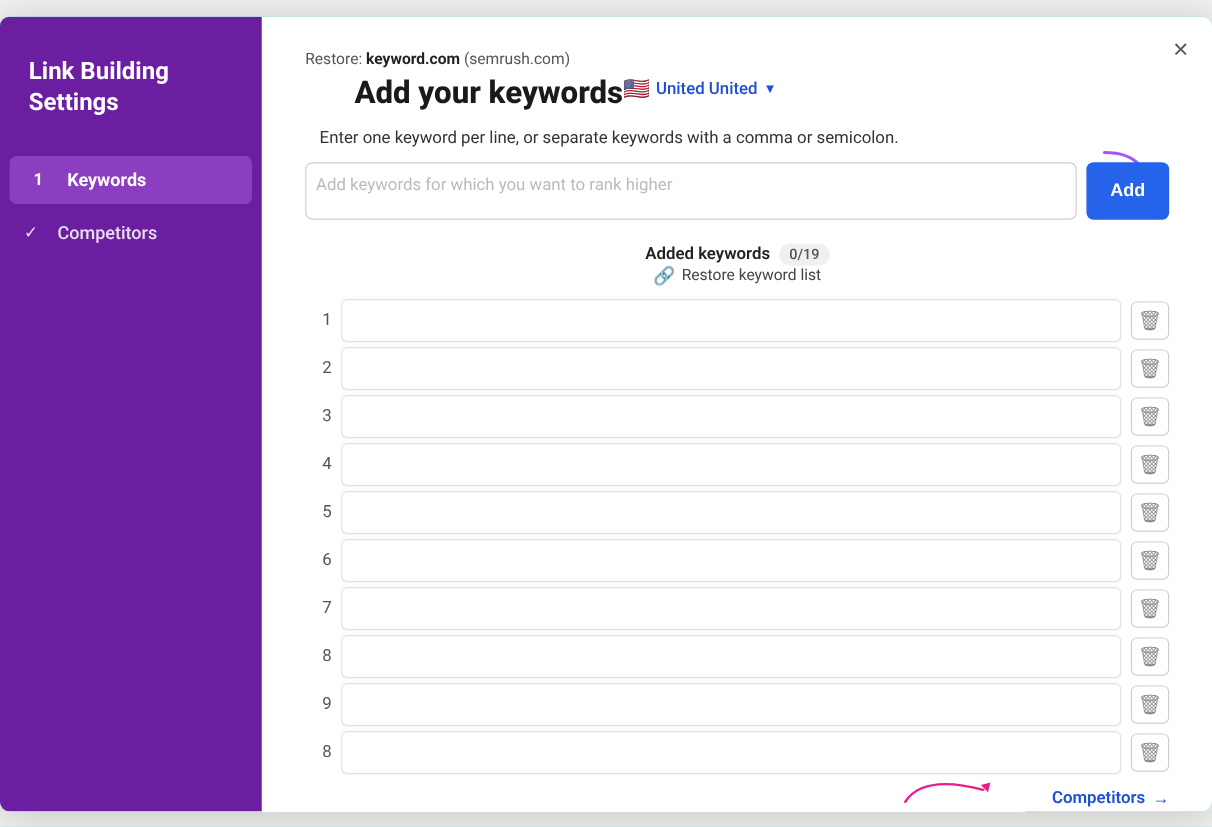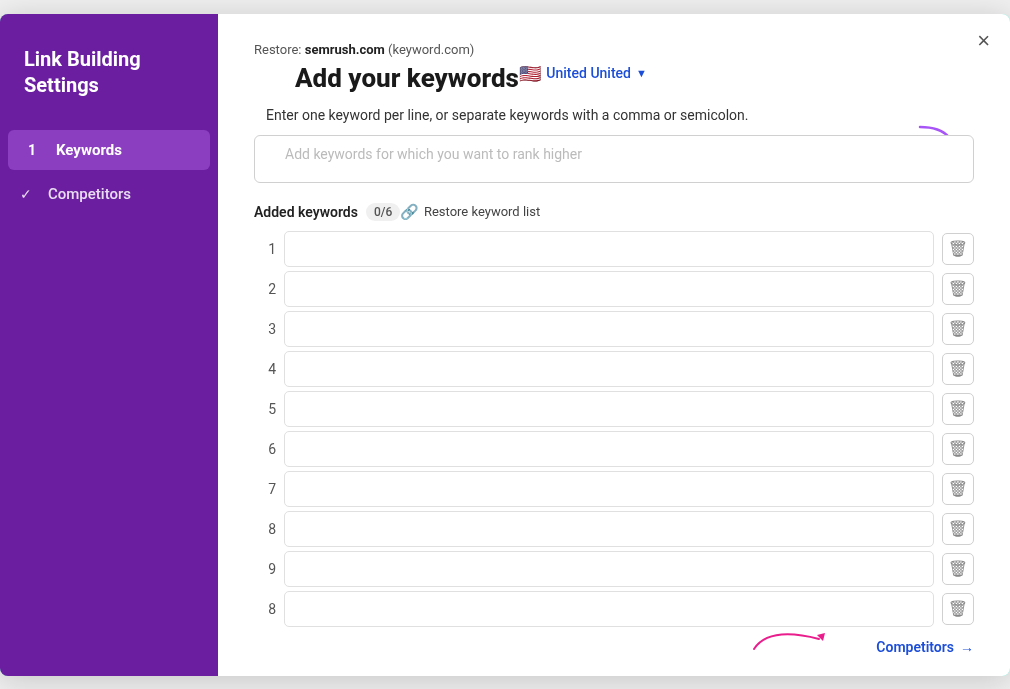--- a/index.html
+++ b/index.html
@@ -133,21 +133,21 @@
       display: flex;
       gap: 8px;
       margin-bottom: 20px;
       align-items: stretch;
       position: relative;
     }
     .keyword-textarea {
       flex: 1;
       border: 1.5px solid #d0d0d0;
       border-radius: 6px;
-      padding: 10px 30px;
+      padding: 10px 8px;
       font-size: 14px;
       color: #aaa;
       resize: none;
       height: 48px;
       font-family: inherit;
       outline: none;
     }
     .keyword-textarea::placeholder {
       color: #bbb;
     }
@@ -159,22 +159,23 @@
       padding: 0 20px;
       font-size: 15px;
       font-weight: 700;
       cursor: pointer;
       white-space: nowrap;
       height: 48px;
     }
     .added-keywords-header {
       display: flex;
       align-items: center;
-      justify-content: flex-start;
+      justify-content: center;
       margin-bottom: 10px;
+      flex-direction: column;
     }
     .added-keywords-label {
       font-size: 14px;
       font-weight: 600;
       color: #222;
       display: flex;
       align-items: center;
       gap: 8px;
     }
     .keywords-count-badge {
@@ -282,48 +283,49 @@
       <span>Competitors</span>
     </div>
   </div>
 
   <div class="main-content">
 
     <button class="close-btn">×</button>
 
     <div class="project-label">
       <span>Restore:</span>
-      <strong>semrush.com</strong>
-      <span>(keyword.com)</span>
+      <strong>keyword.com</strong>
+      <span>(semrush.com)</span>
     </div>
 
     <div class="page-title-row">
       <h1 class="page-title">Add your keywords</h1>
       <div class="country-badge">
         <span class="country-flag">🇺🇸</span>
         <span>United United</span>
         <span class="chevron-down">▼</span>
       </div>
     </div>
 
     <svg class="curved-arrow-top" width="60" height="60" viewBox="0 0 60 60">
       <path d="M10 5 Q50 5 45 45" fill="none" stroke="#a855f7" stroke-width="2.5" stroke-linecap="round"></path>
       <polygon points="40,48 45,42 50,50" fill="#a855f7"></polygon>
     </svg>
 
     <p class="instructions">Enter one keyword per line, or separate keywords with a comma or semicolon.</p>
 
     <div class="keyword-input-row">
       <textarea class="keyword-textarea" placeholder="Add keywords for which you want to rank higher" style=""></textarea>
+      <button class="add-btn">Add</button>
     </div>
 
     <div class="added-keywords-header">
       <div class="added-keywords-label">
         <span>Added keywords</span>
-        <span class="keywords-count-badge">0/6</span>
+        <span class="keywords-count-badge">0/19</span>
       </div>
       <a class="restore-link">
         <span class="restore-icon">🔗</span>
         <span>Restore keyword list</span>
       </a>
     </div>
 
     <div class="keyword-rows">
       <div class="keyword-row">
         <span class="row-num">1</span>

